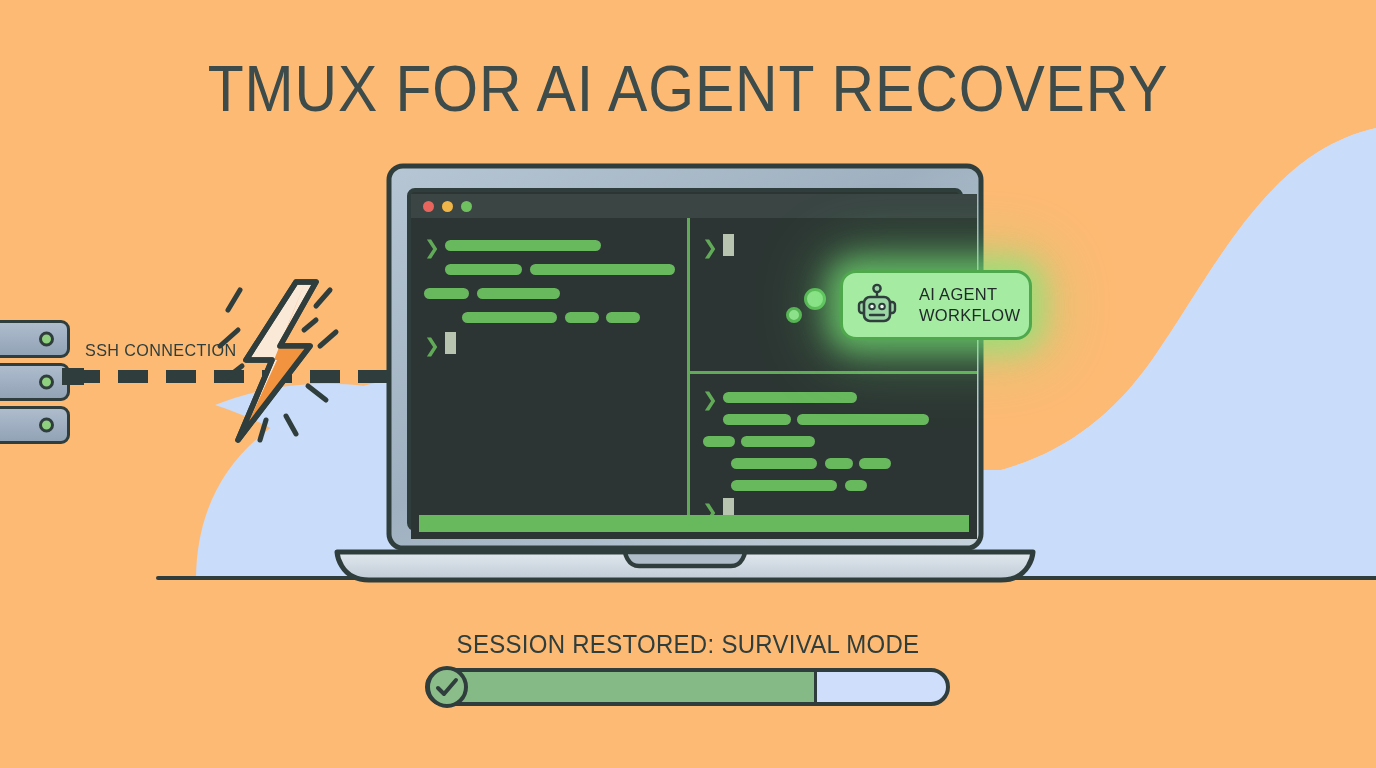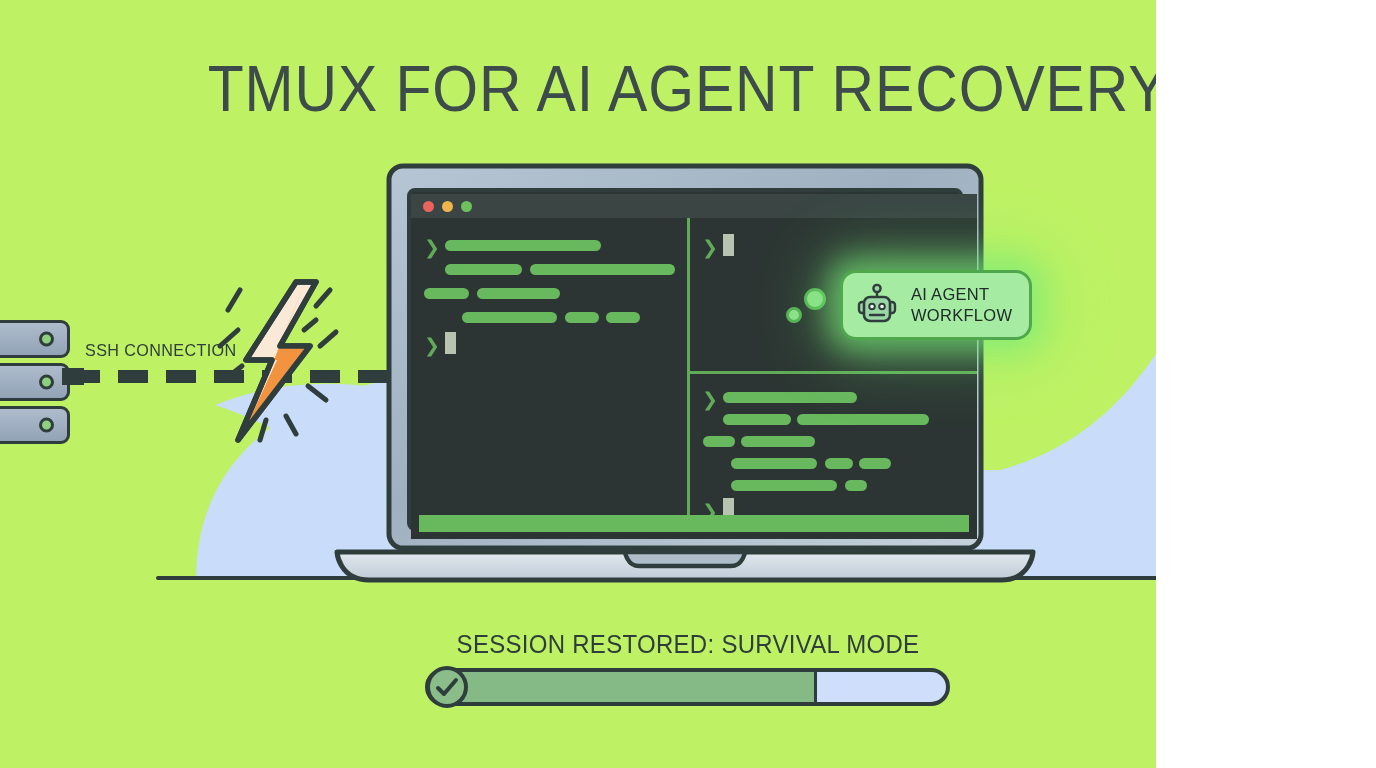--- a/index.html
+++ b/index.html
@@ -3,22 +3,22 @@
 <meta charset="utf-8">
 <style>
   * { box-sizing: border-box; margin: 0; padding: 0; }
   html, body {
     width: 1376px; height: 768px;
     overflow: hidden;
     font-family: "Liberation Sans", sans-serif;
   }
   #stage {
     position: relative;
-    width: 1156px; height: 768px;
-    background: #bef264;
+    width: 1376px; height: 768px;
+    background: #fdba74;
     overflow: hidden;
   }
 
   
   .bg-svg { position: absolute; inset: 0; width: 1376px; height: 768px; }
 
   
   #title {
     position: absolute;
     top: 52px; left: 0; width: 1376px;
@@ -121,21 +121,21 @@
   #ai-badge {
     position: absolute;
     left: 840px; top: 270px;
     width: 192px; height: 70px;
     border-radius: 16px;
     background: #a5eba2;
     border: 3px solid #4fa84c;
     box-shadow: 0 0 28px 12px rgba(120,235,120,0.60), 0 0 60px 24px rgba(120,235,120,0.30);
     display: flex; align-items: center;
     padding: 0 2px 0 12px;
-    gap: 12px;
+    gap: 20px;
   }
   #ai-badge-text {
     font-size: 17px;
     line-height: 21px;
     color: #202b2a;
     letter-spacing: 0.3px;
     white-space: pre-line;
     transform: scaleX(0.97);
     transform-origin: left center;
   }

